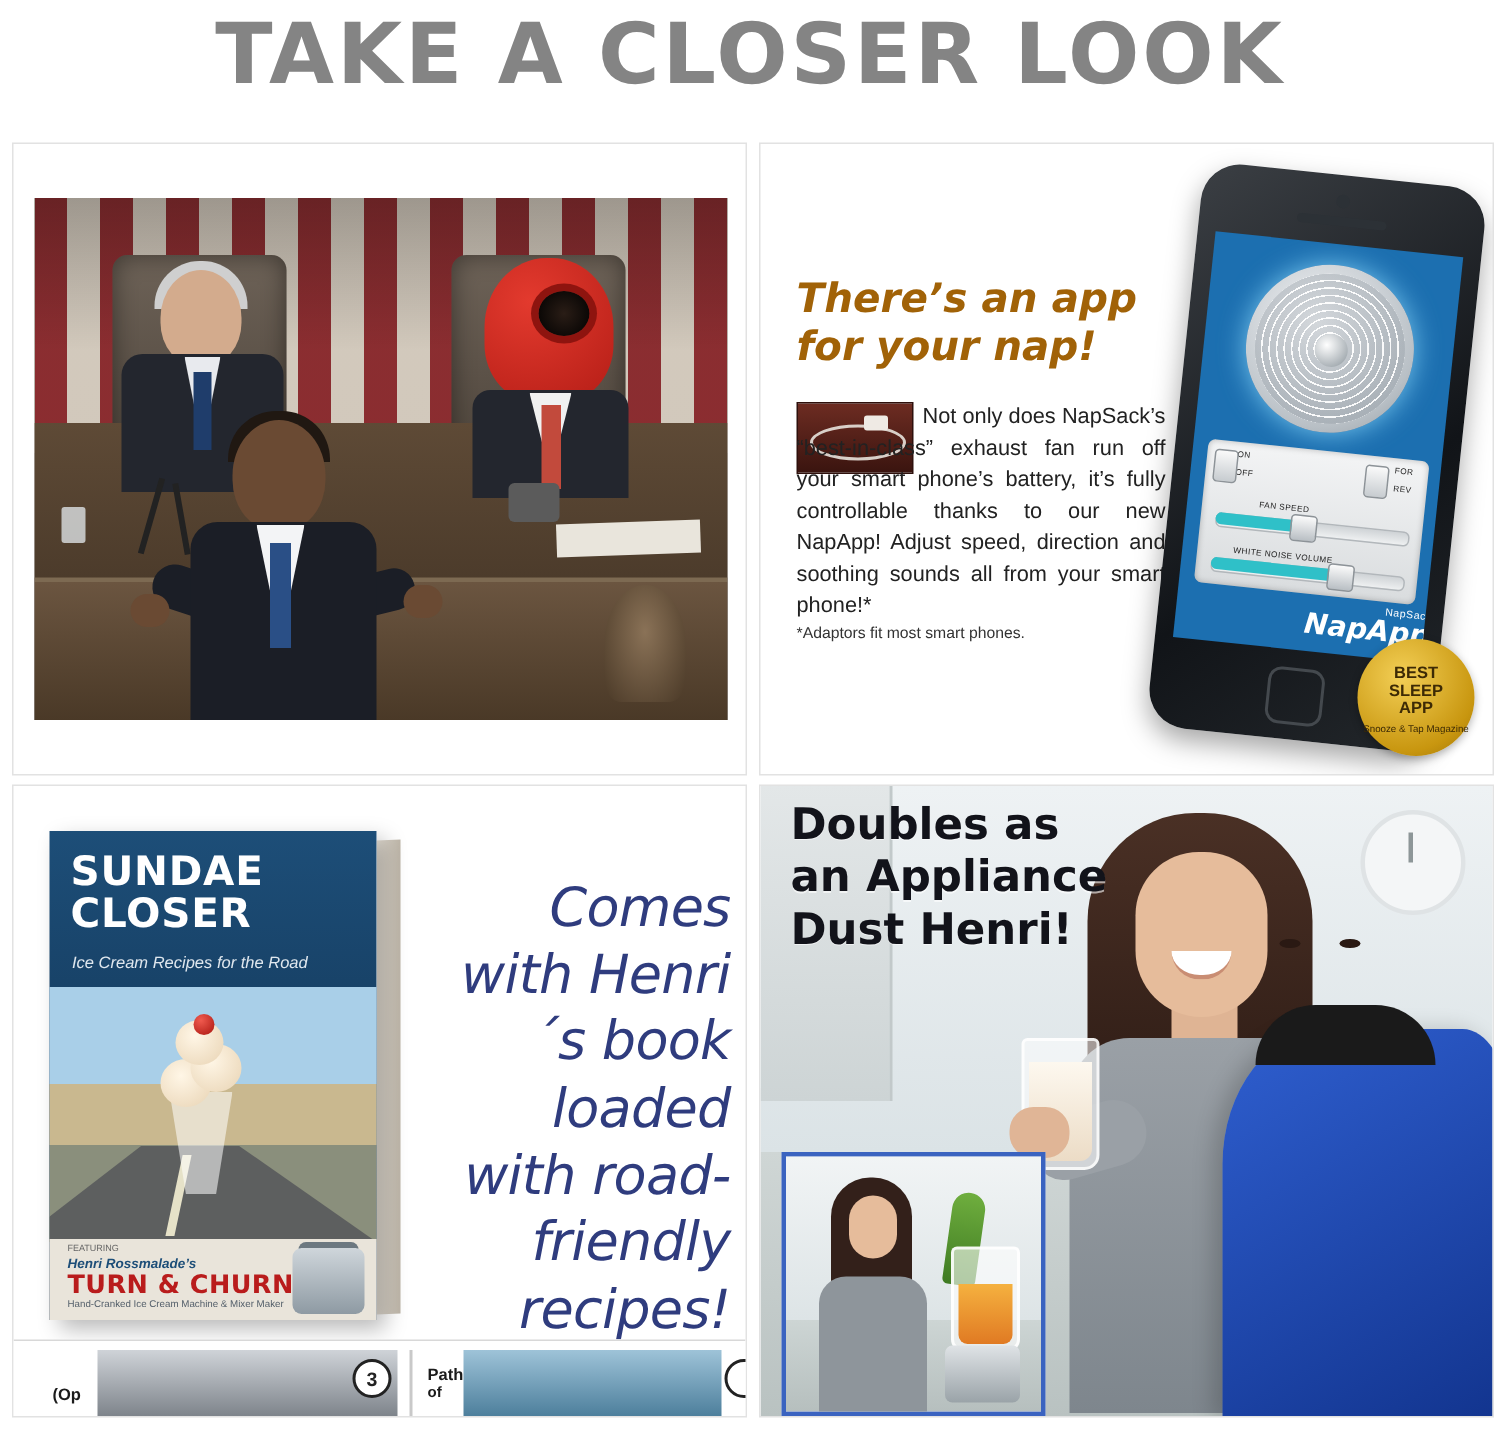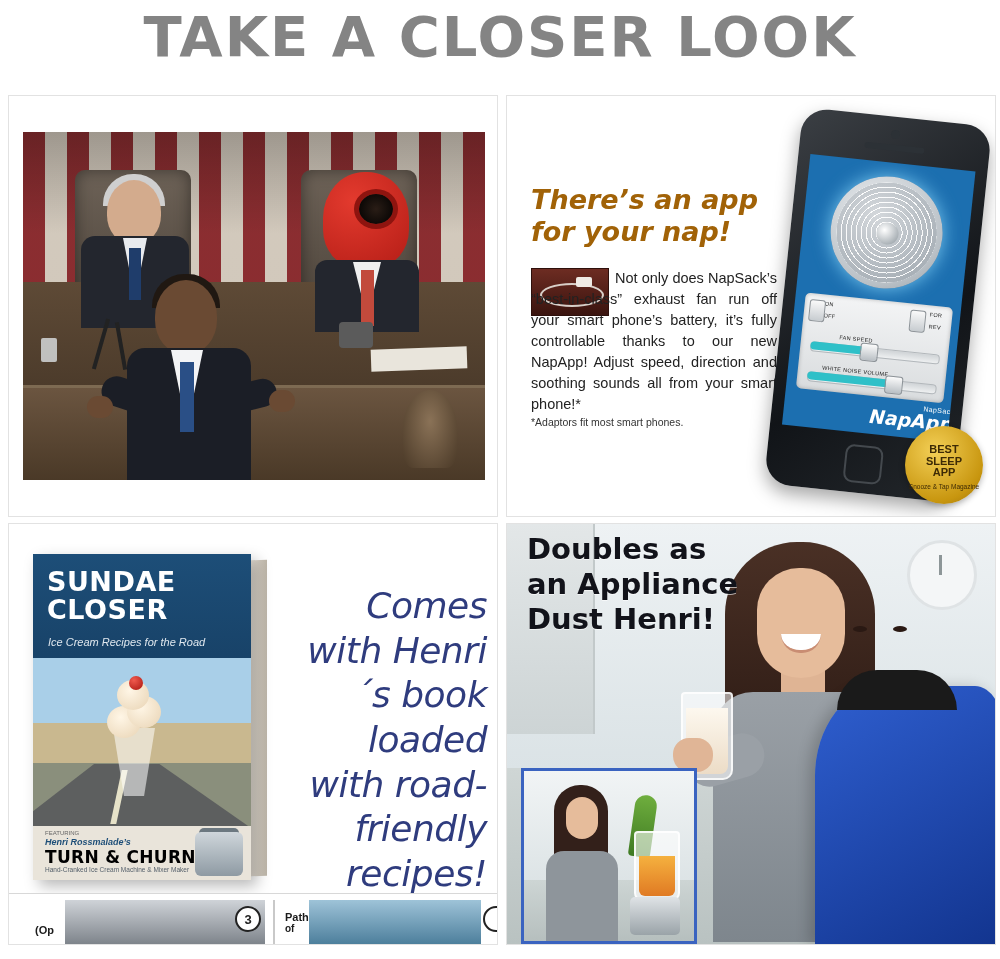--- a/index.html
+++ b/index.html
@@ -453,21 +453,21 @@
     position: absolute; left: 12px; top: 4px;
     font-size: 6px; color: #666;
   }
   .bb-name {
     position: absolute; left: 12px; top: 11px;
     font-size: 9px; color: #1d4e78; font-weight: bold; font-style: italic;
   }
   .bb-title {
     position: absolute; left: 12px; top: 21px;
     font-family: "DejaVu Sans", sans-serif;
-    font-weight: bold; font-size: 17px; color: #000000;
+    font-weight: bold; font-size: 17px; color: #b91c1c;
     letter-spacing: .3px;
   }
   .bb-sub {
     position: absolute; left: 12px; top: 40px;
     font-size: 6.5px; color: #55606b;
   }
   .churn {
     position: absolute; right: 8px; bottom: 4px;
     width: 48px; height: 44px;
     background: linear-gradient(#cfd6db,#8e9aa3);

